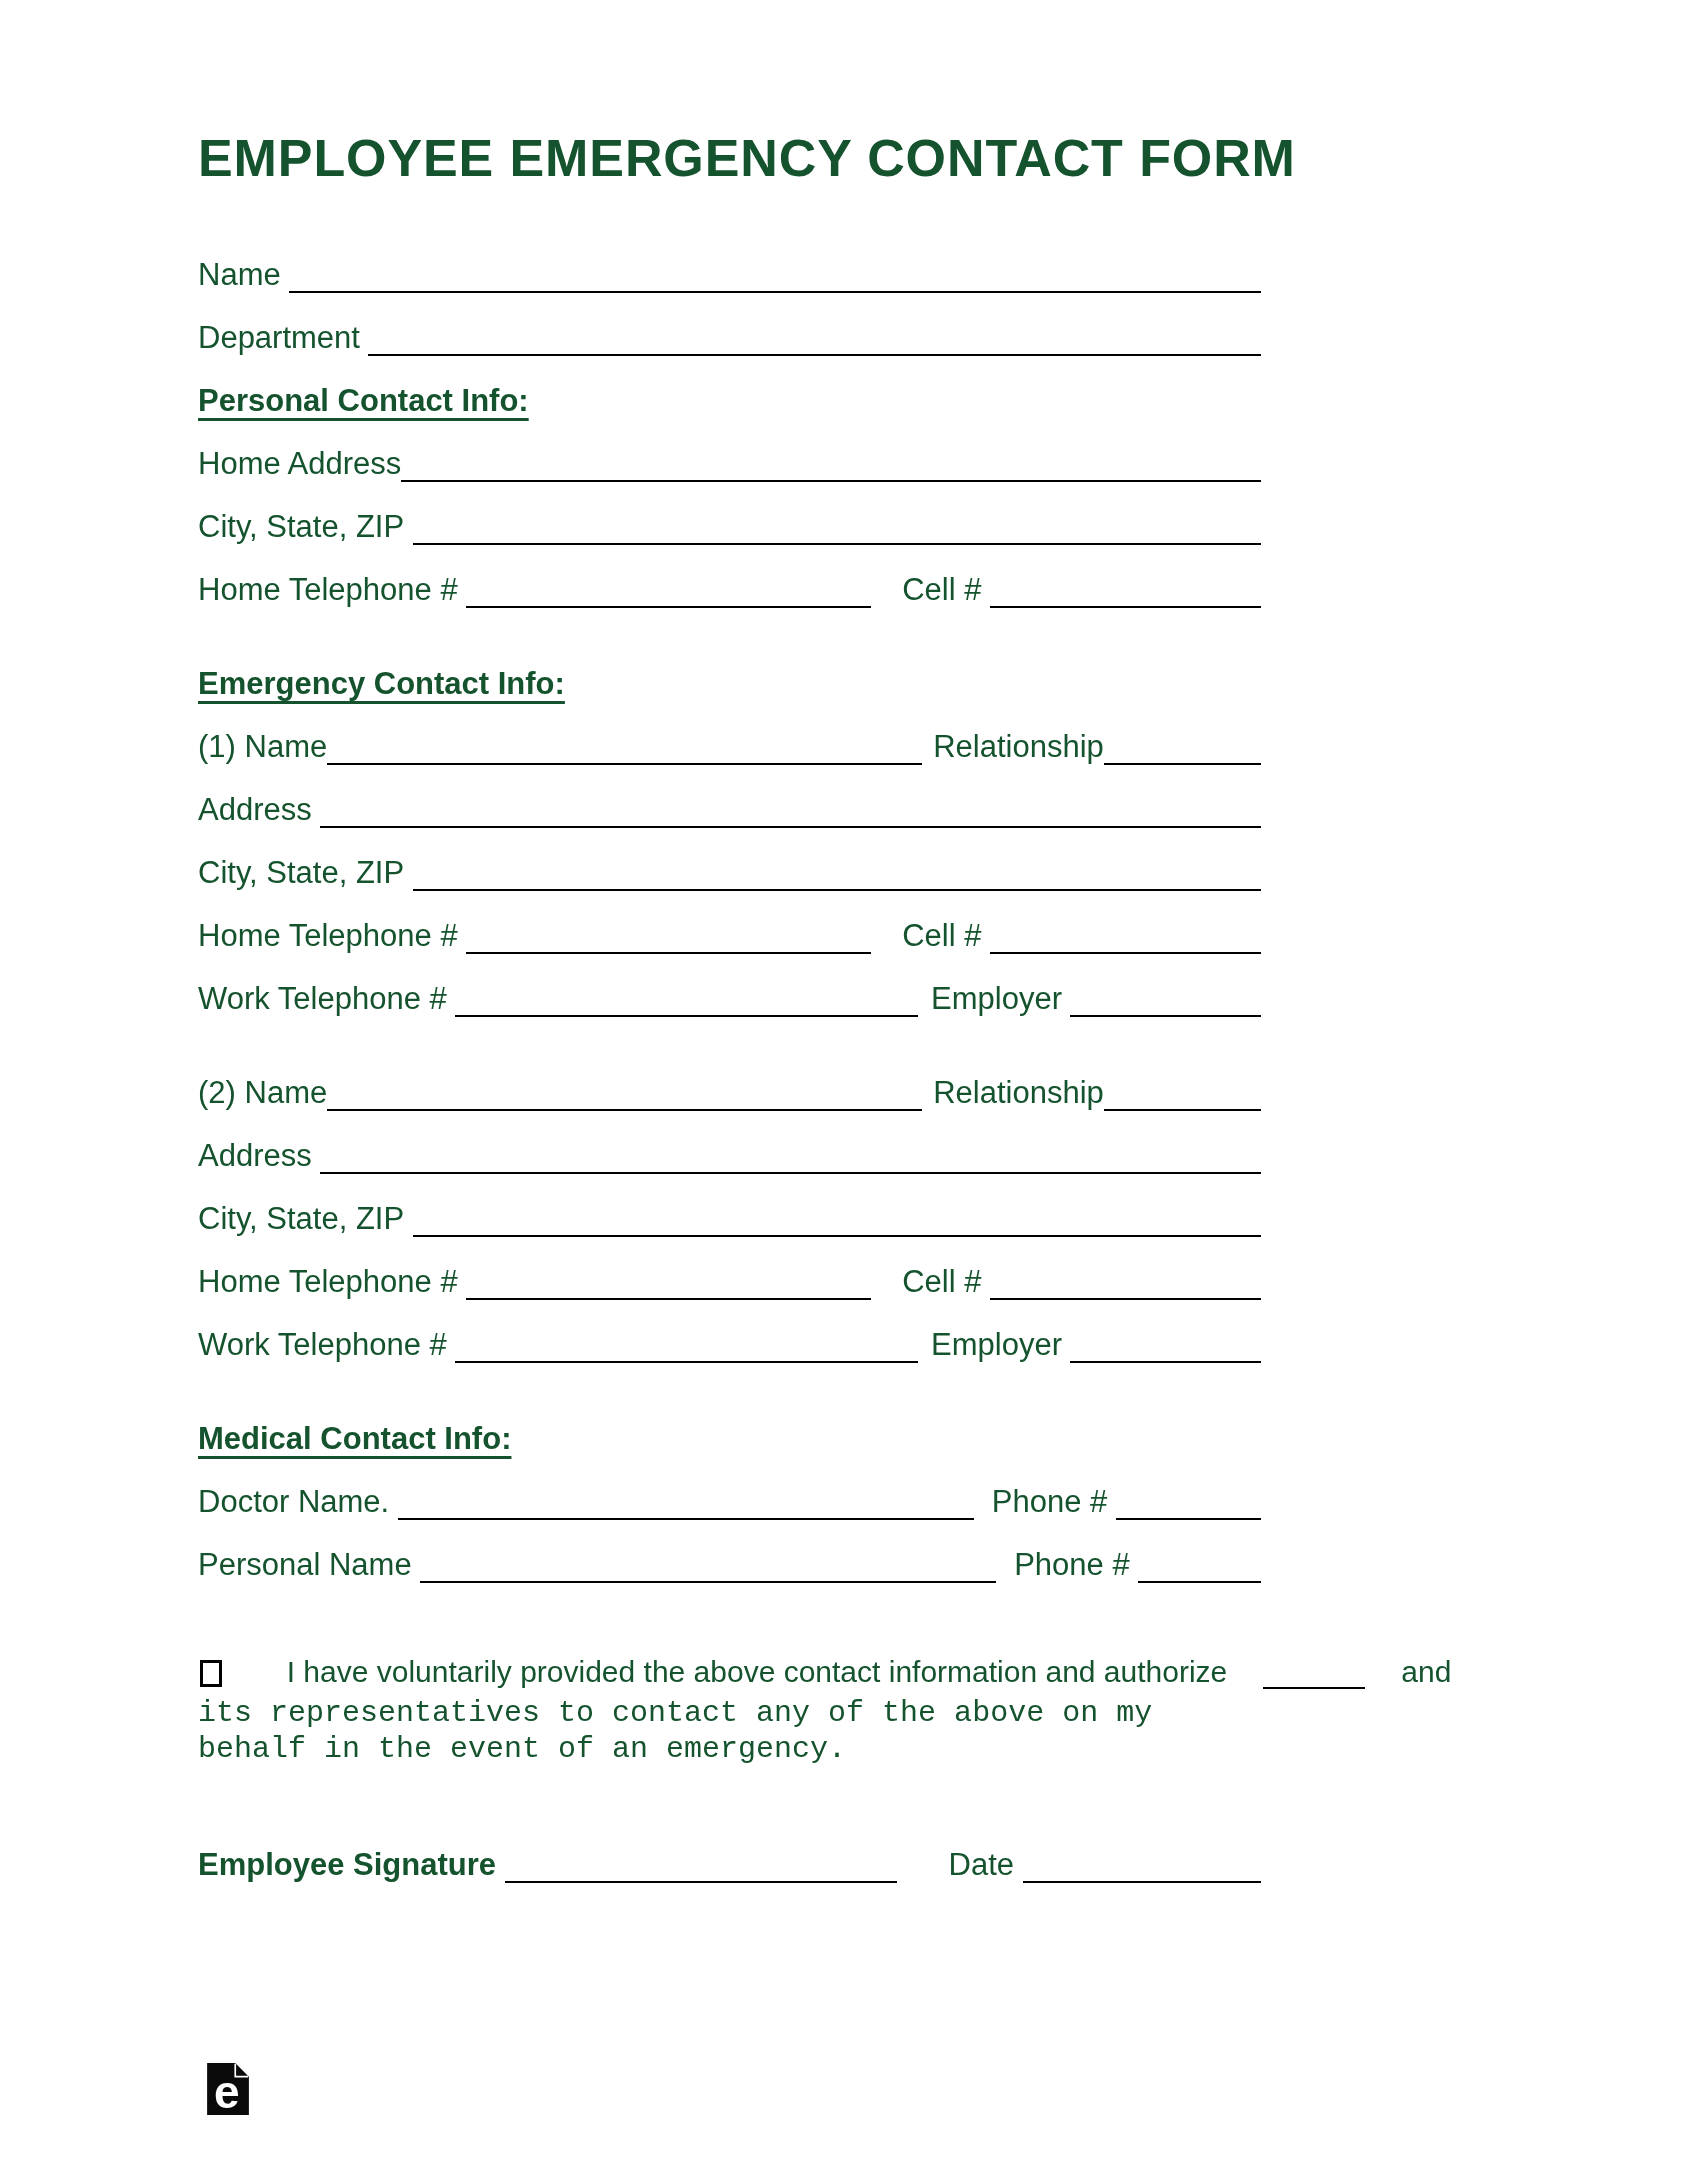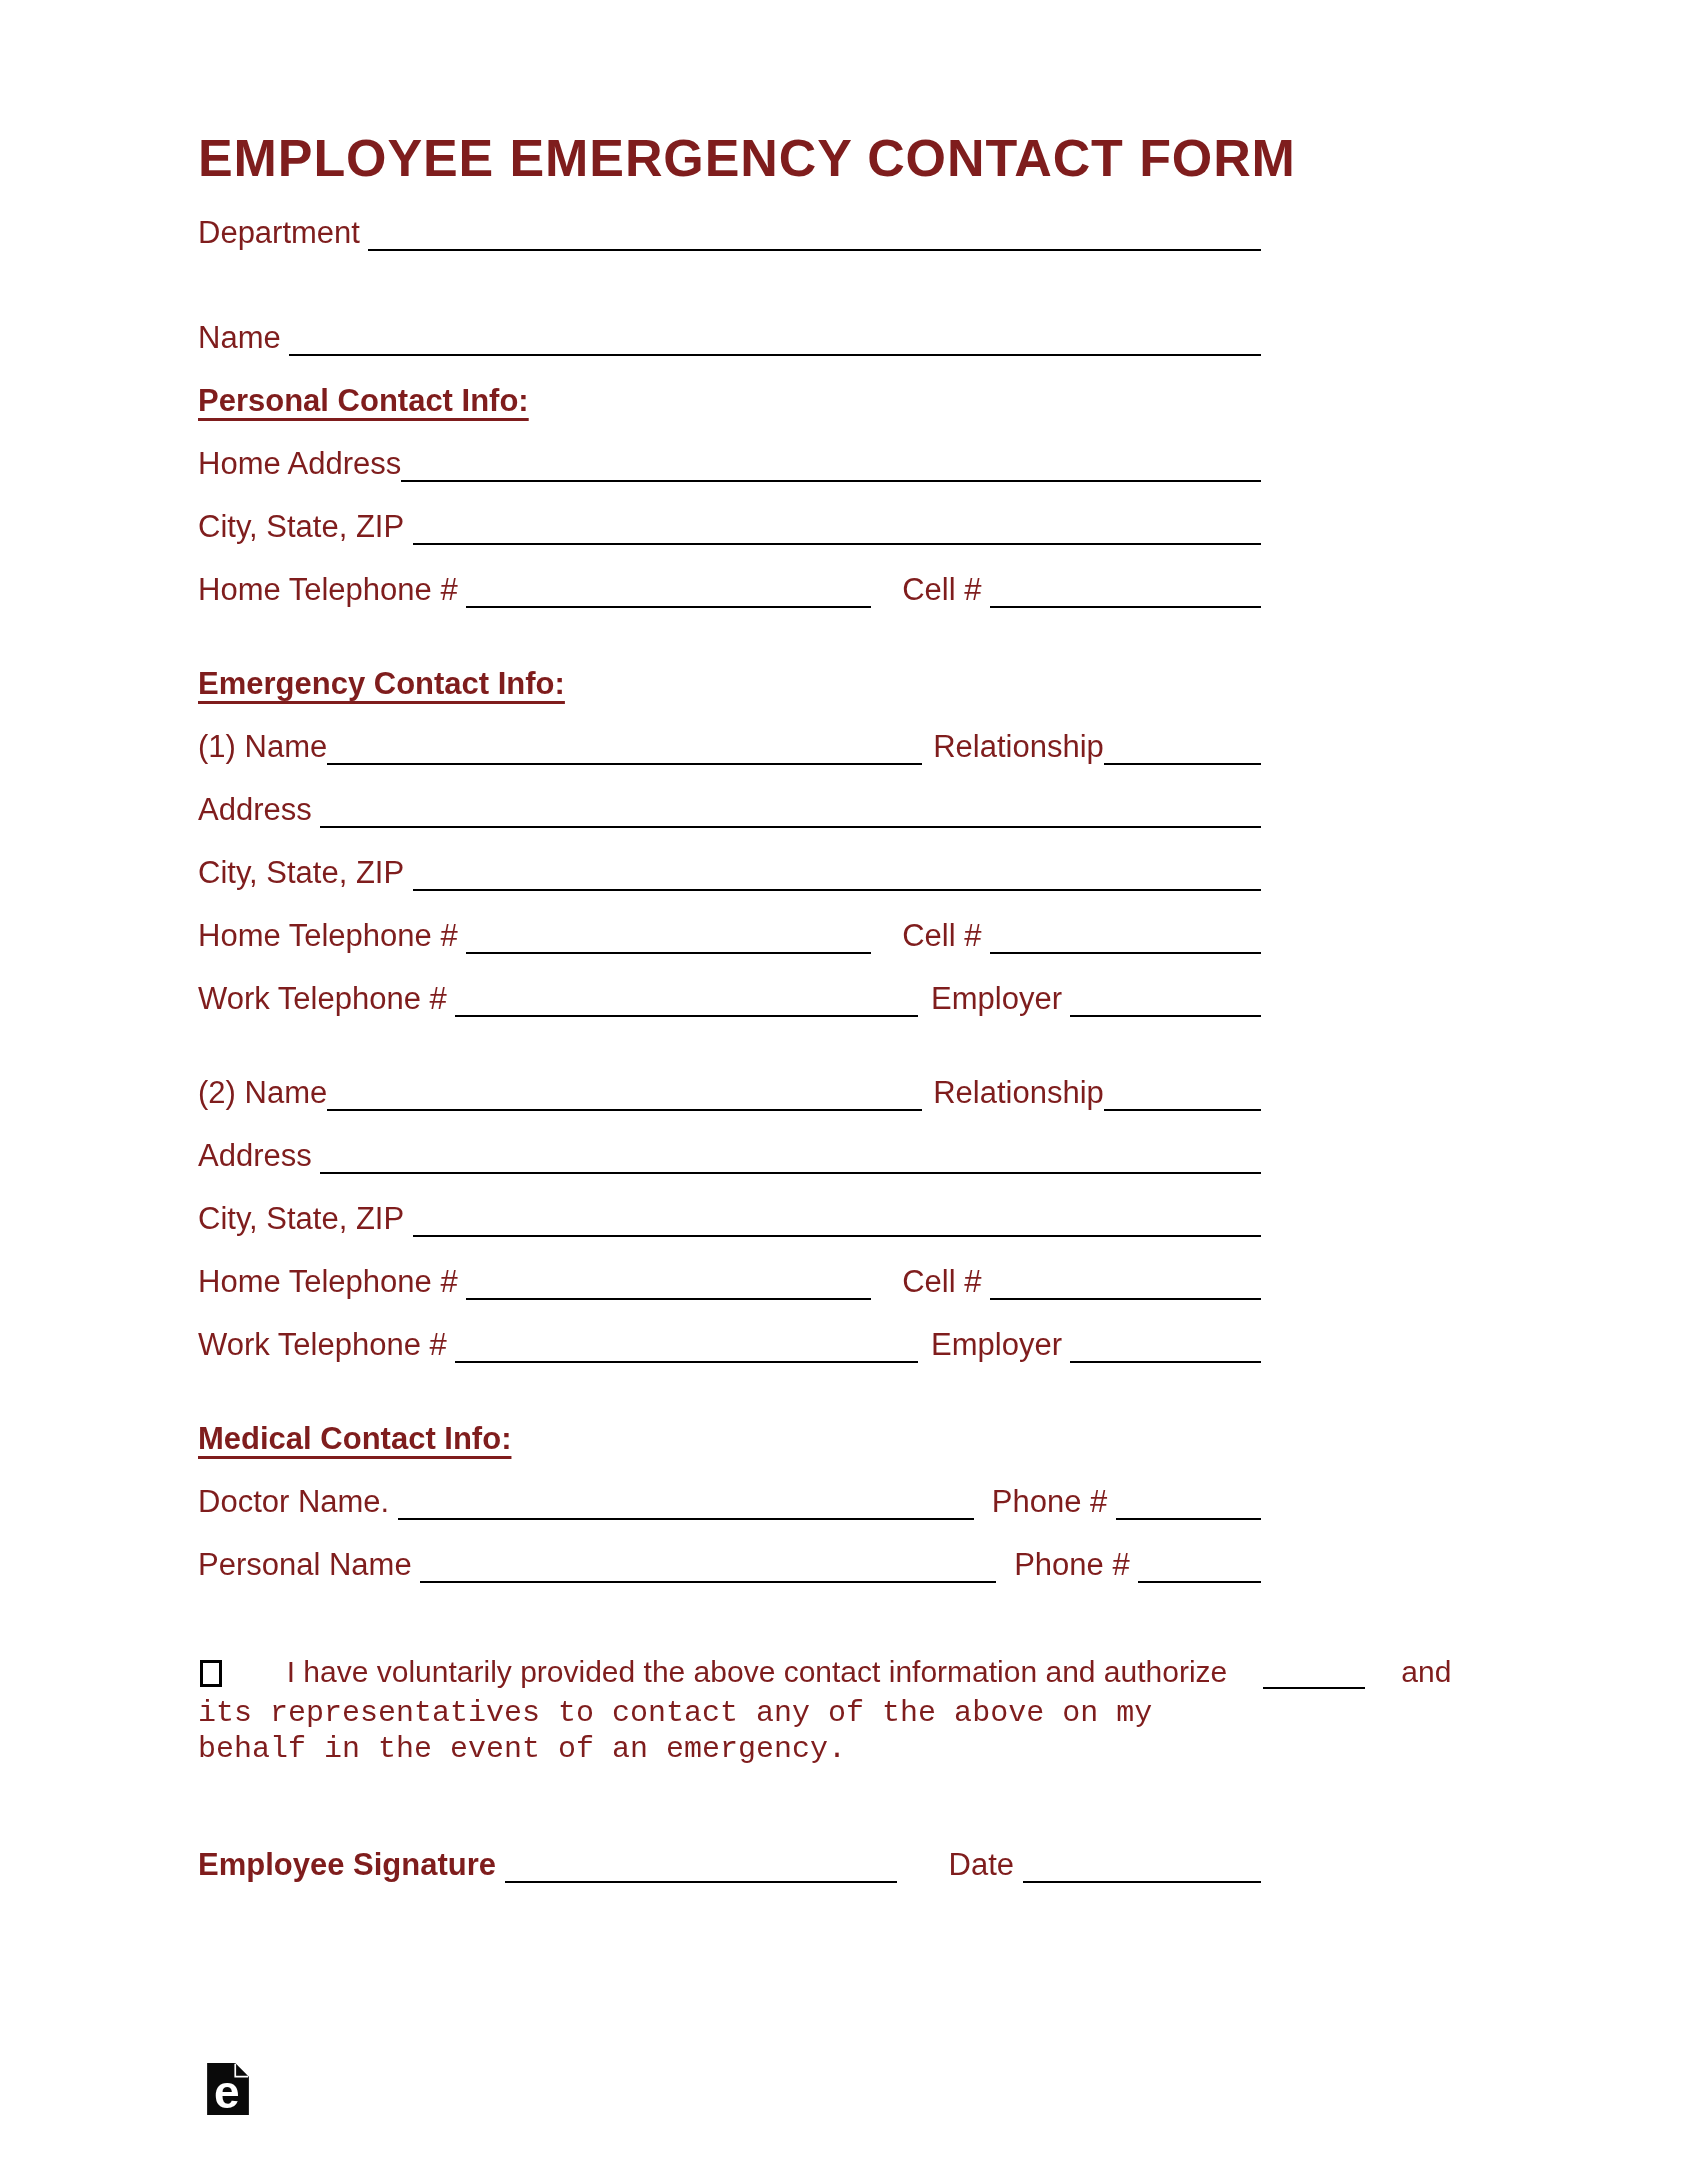--- a/index.html
+++ b/index.html
@@ -1,20 +1,20 @@
 <!DOCTYPE html>
 <html style="font-size:13.6px"><head>
 <meta charset="utf-8">
 <style>
   * { margin:0; padding:0; box-sizing:border-box; }
   html, body { background:#ffffff; }
   .page {
     width:1464px; height:2181px;
     background:#ffffff;
-    color:#7f1d1d;
+    color:#14532d;
     font-family:"Liberation Sans", sans-serif;
     position:relative;
     overflow:hidden;
   }
   .content { padding:0 203px 0 198px; }
 
   .doc-title {
     margin-top:128px;
     text-align:center;
     font-size:52px;
@@ -86,27 +86,27 @@
   .logo { display:block; margin:180px 0 0 9.4px; }
 </style>
 </head>
 <body>
 
 <div class="page">
   <div class="content">
 
     <h1 class="doc-title">EMPLOYEE EMERGENCY CONTACT FORM</h1>
 
-    <div class="row">
-      <span>Department</span>
-      <span class="line fill"></span>
-    </div>
-
     <div class="row first">
       <span>Name</span>
+      <span class="line fill"></span>
+    </div>
+
+    <div class="row">
+      <span>Department</span>
       <span class="line fill"></span>
     </div>
 
     <div class="row">
       <span class="heading-text">Personal Contact Info:</span>
     </div>
 
     <div class="row">
       <span>Home Address</span>
       <span class="line fill nogap"></span>

